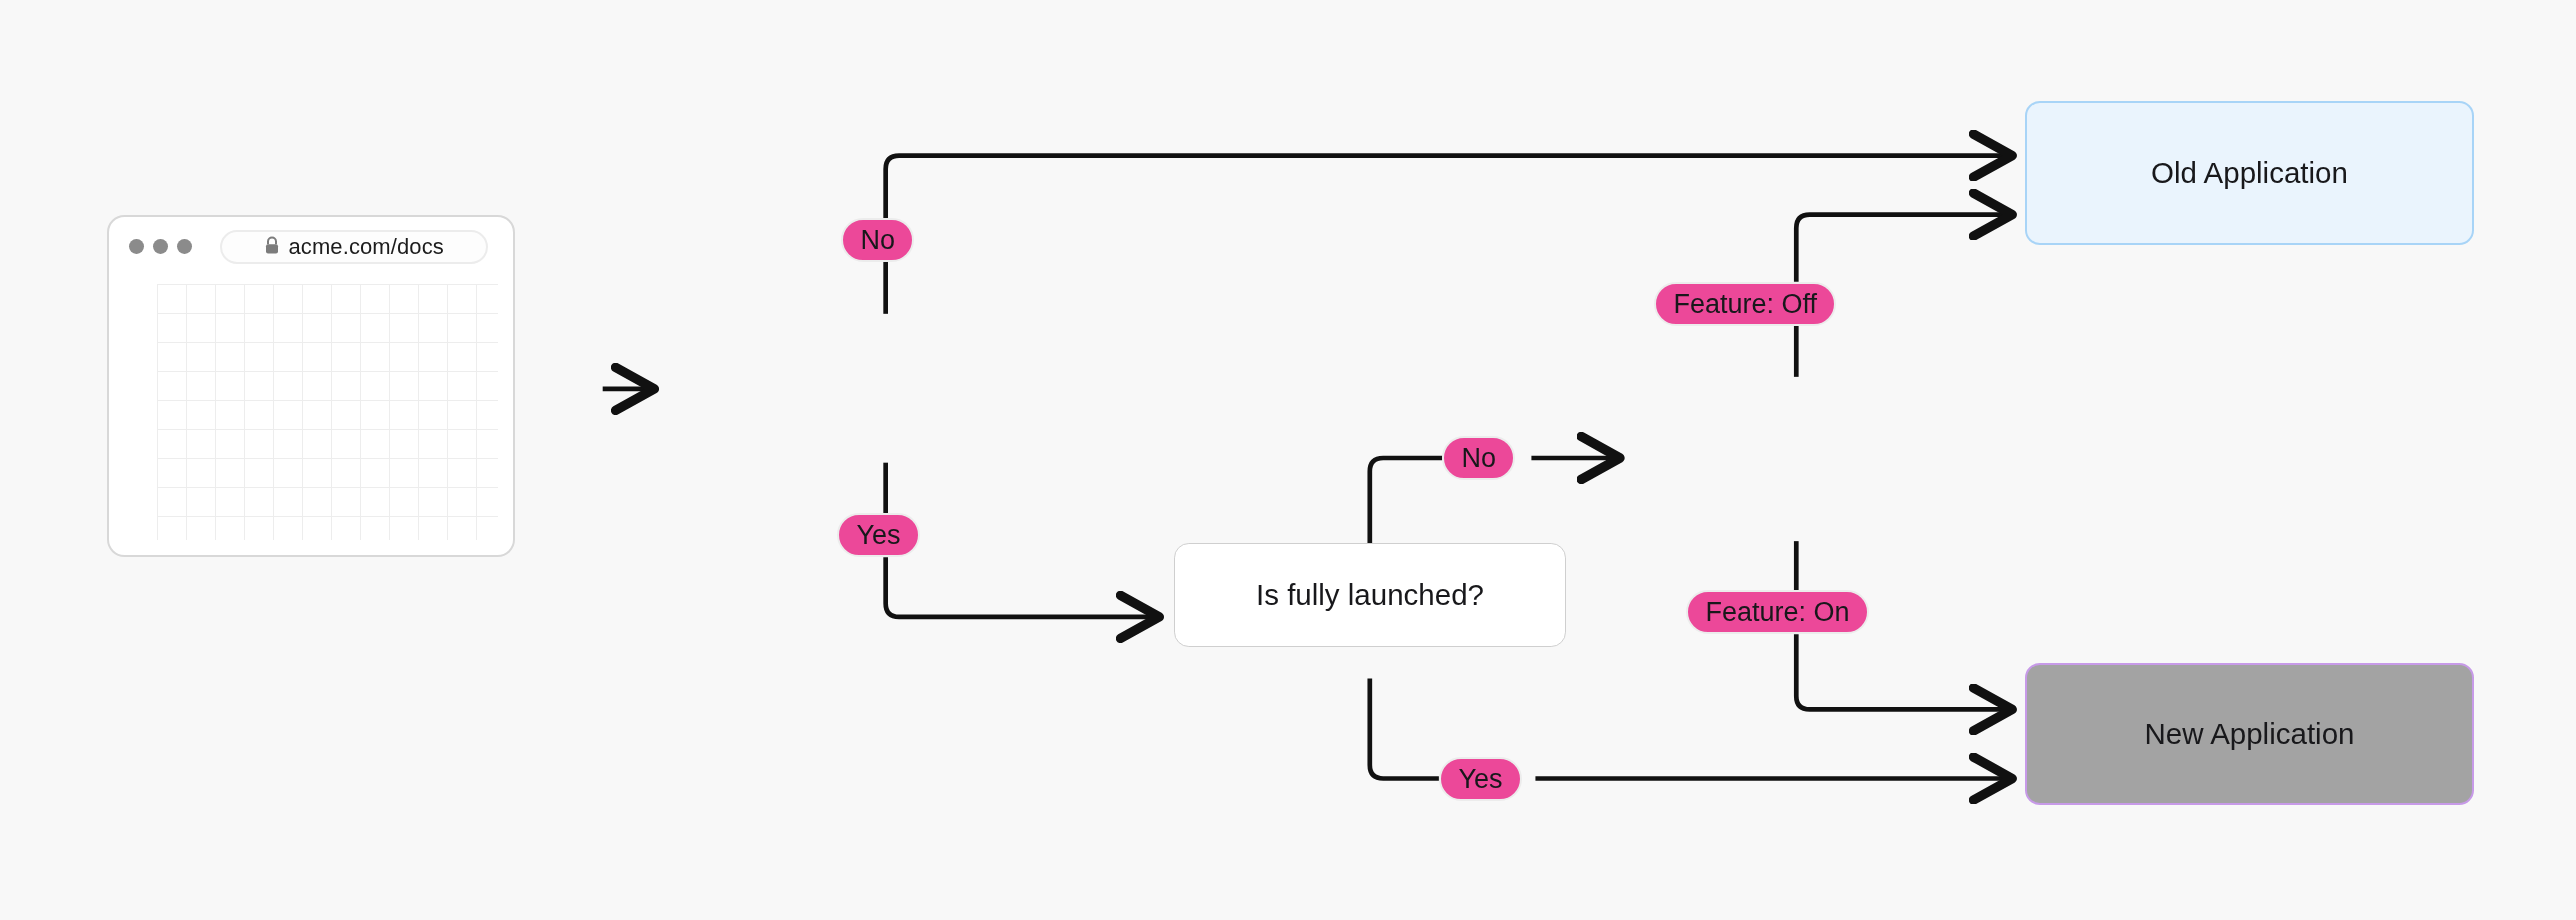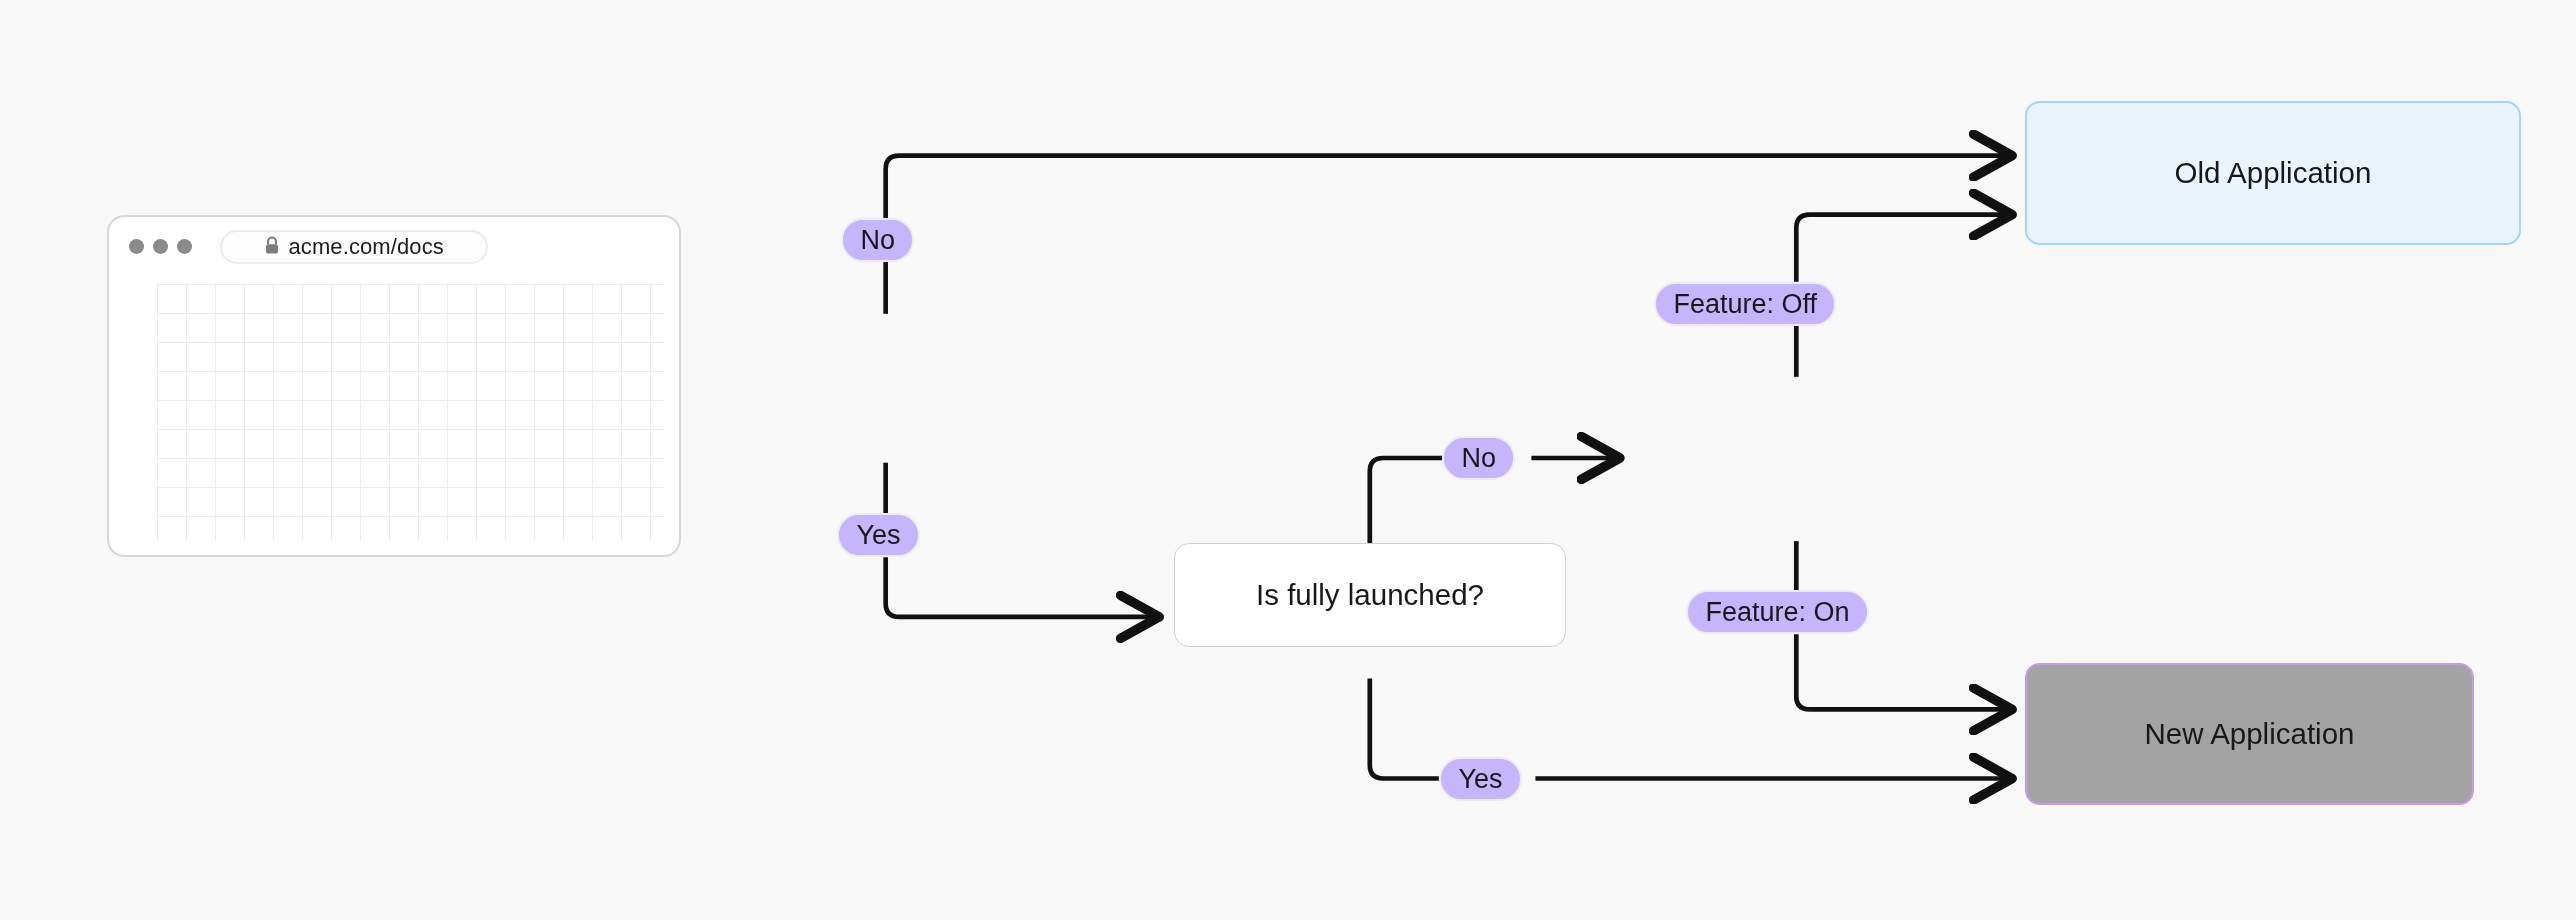--- a/index.html
+++ b/index.html
@@ -27,21 +27,21 @@
     width: 2576px;
     height: 920px;
     pointer-events: none;
   }
 
   
   .browser {
     position: absolute;
     left: 107px;
     top: 215px;
-    width: 574px;
+    width: 408px;
     height: 342px;
     background: #ffffff;
     border: 2px solid #d8d8d8;
     border-radius: 17.4px;
     box-sizing: border-box;
     overflow: hidden;
   }
   .browser-bar {
     position: absolute;
     left: 0; top: 0;
@@ -118,21 +118,21 @@
     border: 2px solid #c79ae8;
   }
 
   
   .pill {
     position: absolute;
     box-sizing: border-box;
     display: flex;
     align-items: center;
     justify-content: center;
-    background: #c4b5fd;
+    background: #ec4899;
     border: 2px solid #ececec;
     border-radius: 670px;
     font-size: 27px;
     color: #18181b;
     white-space: nowrap;
     padding: 0 17.4px;
     height: 44px;
   }
 </style>
 </head>
@@ -196,21 +196,21 @@
     </div>
     <div class="browser-canvas"></div>
   </div>
 
 
   <div class="node decision" style="left:1174px; top:543px; width:392px; height:104px;">
     <span>Is fully launched?</span>
   </div>
 
 
-  <div class="node blue" style="left:2025px; top:101px; width:496px; height:144px;">
+  <div class="node blue" style="left:2025px; top:101px; width:449px; height:144px;">
     <span>Old Application</span>
   </div>
 
   <div class="node purple" style="left:2025px; top:663px; width:449px; height:142px;">
     <span>New Application</span>
   </div>
 
   <div class="pill" style="left:841px; top:218px;">
     <span>No</span>
   </div>

